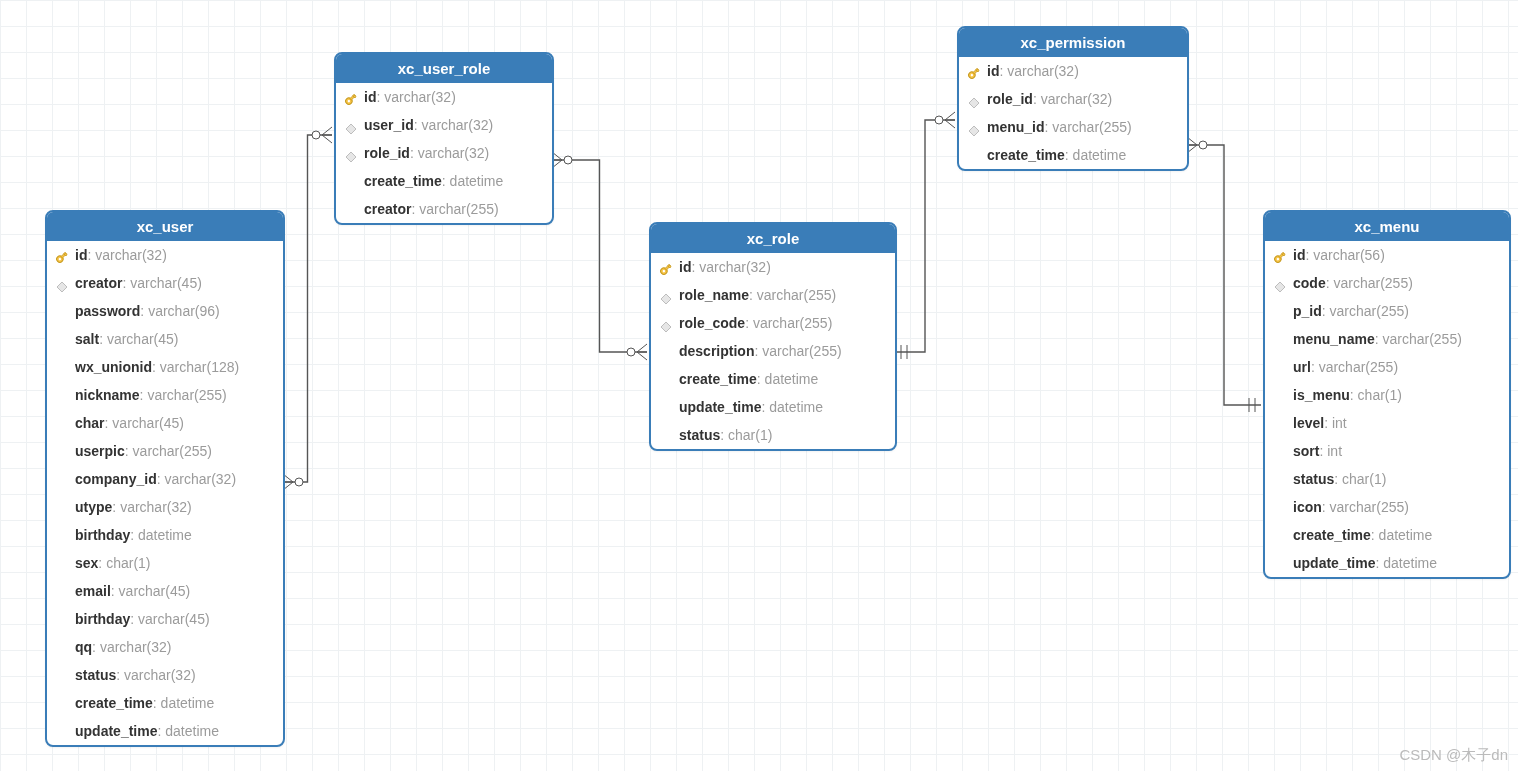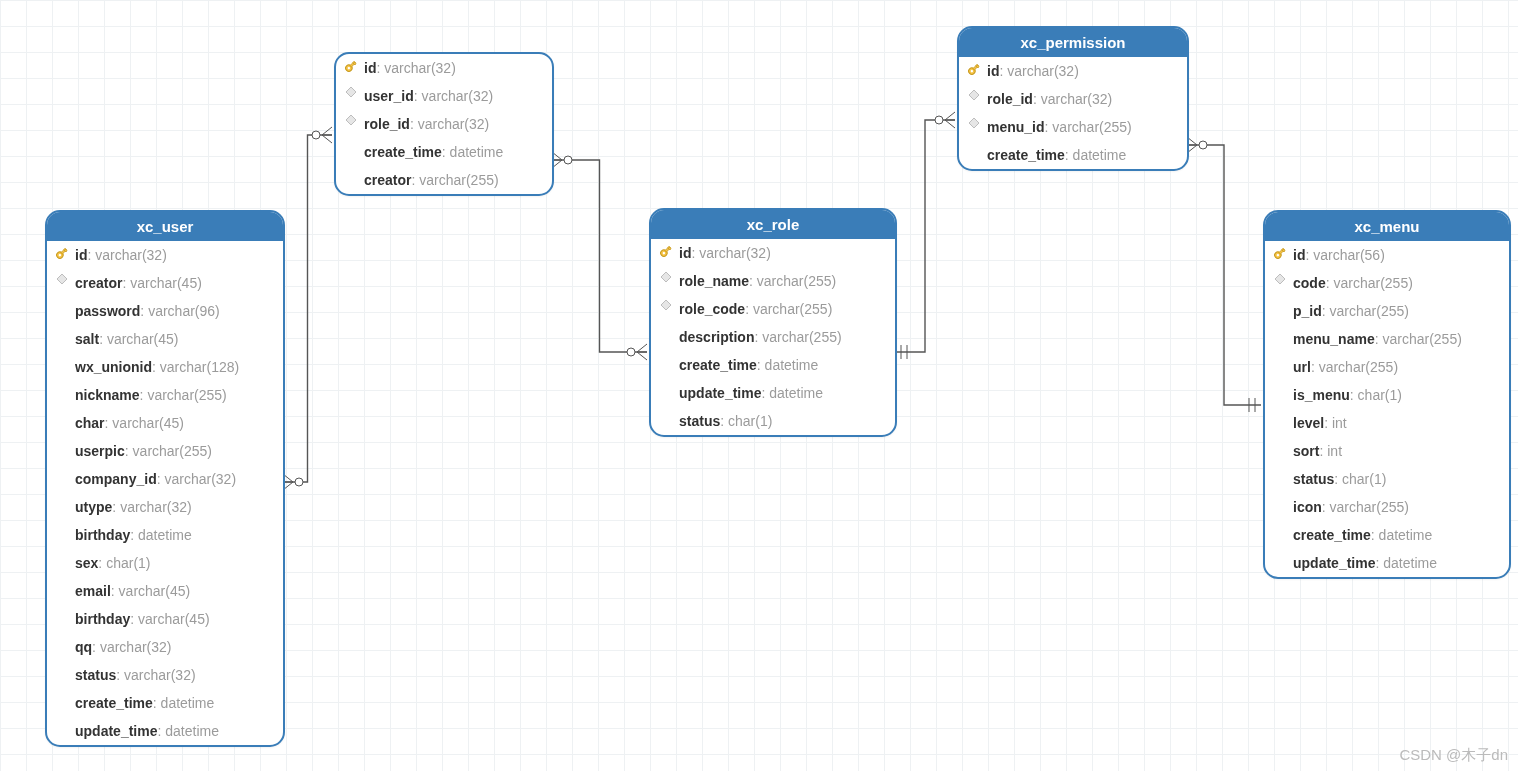--- a/index.html
+++ b/index.html
@@ -1,19 +1,19 @@
 <!DOCTYPE html>
 <html><head>
 <meta charset="utf-8">
 <style>
   html,body{margin:0;padding:0;width:1518px;height:771px;font-family:"Segoe UI",Arial,sans-serif;font-size:14px;color:#777;background:#fff;overflow:hidden}
   .grid{position:absolute;inset:0;background-image:linear-gradient(#eef1f3 1px,transparent 1px),linear-gradient(90deg,#eef1f3 1px,transparent 1px);background-size:26px 26px}
-  .table{position:absolute;border:2px solid #3a7db8;border-radius:15px;background:#fff;box-shadow:0 1px 2px rgba(0,0,0,.05);overflow:hidden}
+  .table{position:absolute;border:2px solid #3a7db8;border-radius:8px;background:#fff;box-shadow:0 1px 2px rgba(0,0,0,.05);overflow:hidden}
   .thead{background:#3a7db8;color:#fff;text-align:center;font-weight:600;font-size:15px;padding:6px 0}
-  .row{display:flex;align-items:flex-start;padding:4px 10px 4px 6px;line-height:20px}
+  .row{display:flex;align-items:flex-end;padding:4px 10px 4px 6px;line-height:20px}
   .ic{width:18px;display:flex;justify-content:center;align-items:center;margin-right:4px}
   .fn{color:#333;font-weight:600;white-space:nowrap}
   .ft{color:#9b9b9b;white-space:nowrap}
   .watermark{position:absolute;right:10px;bottom:6px;color:#bbb;font-size:15px}
   svg.conn{position:absolute;inset:0;pointer-events:none}
 </style>
 </head>
 <body>
 
 <div class="grid"></div>
@@ -178,20 +178,21 @@
         <span class="ft">datetime</span>
       </div>
       <div class="row">
         <span class="ic"></span>
         <span class="fn">update_time</span>
         <span class="ft">:&nbsp;</span>
         <span class="ft">datetime</span>
       </div>
     </div>
     <div class="table" style="left: 334px; top: 52px; width: 216px;">
+      <div class="thead">xc_user_role</div>
       <div class="row">
         <span class="ic">
           <svg width="16" height="16" viewBox="0 0 16 16">
             <g transform="rotate(-45 8 8)">
               <circle cx="5" cy="8" r="3.2" fill="#f6c344" stroke="#c79a1f" stroke-width="1"></circle>
               <circle cx="5" cy="8" r="1.2" fill="#fff"></circle>
               <rect x="7.5" y="7" width="6" height="2" fill="#f6c344" stroke="#c79a1f" stroke-width="0.8"></rect>
               <rect x="11.5" y="7" width="1.6" height="3" fill="#f6c344" stroke="#c79a1f" stroke-width="0.8"></rect>
             </g>
           </svg>
@@ -226,21 +227,21 @@
         <span class="ft">:&nbsp;</span>
         <span class="ft">datetime</span>
       </div>
       <div class="row">
         <span class="ic"></span>
         <span class="fn">creator</span>
         <span class="ft">:&nbsp;</span>
         <span class="ft">varchar(255)</span>
       </div>
     </div>
-    <div class="table" style="left: 649px; top: 208px; width: 244px;">
+    <div class="table" style="left: 649px; top: 222px; width: 244px;">
       <div class="thead">xc_role</div>
       <div class="row">
         <span class="ic">
           <svg width="16" height="16" viewBox="0 0 16 16">
             <g transform="rotate(-45 8 8)">
               <circle cx="5" cy="8" r="3.2" fill="#f6c344" stroke="#c79a1f" stroke-width="1"></circle>
               <circle cx="5" cy="8" r="1.2" fill="#fff"></circle>
               <rect x="7.5" y="7" width="6" height="2" fill="#f6c344" stroke="#c79a1f" stroke-width="0.8"></rect>
               <rect x="11.5" y="7" width="1.6" height="3" fill="#f6c344" stroke="#c79a1f" stroke-width="0.8"></rect>
             </g>

